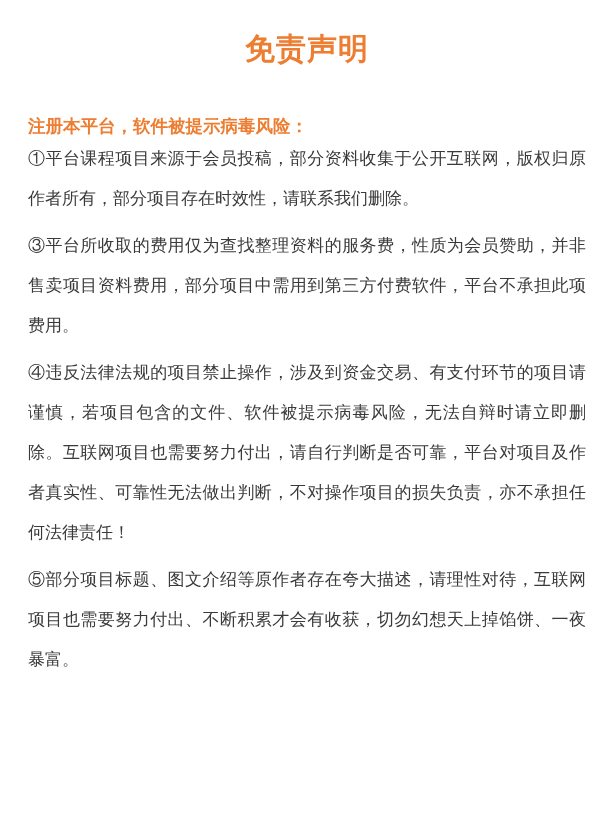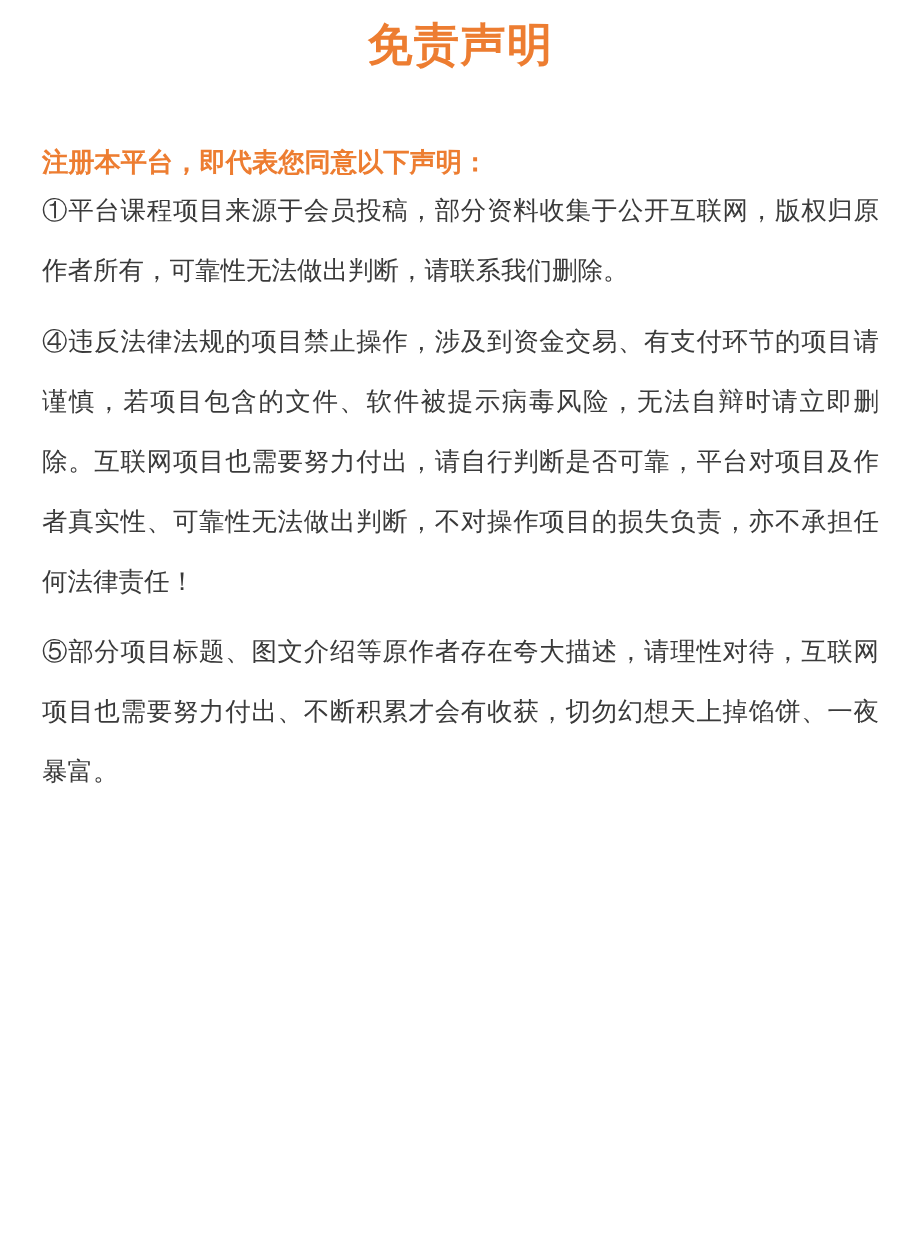--- a/index.html
+++ b/index.html
@@ -14,21 +14,21 @@
     font-family: "Liberation Sans", sans-serif;
   }
   .doc {
     box-sizing: border-box;
     width: 613px;
     height: 840px;
     padding: 0 27px 0 28px;
     background: #ffffff;
   }
   .doc-title {
-    margin: 12px 0 0 0;
+    margin: 30px 0 0 0;
     height: 38px;
     line-height: 38px;
     text-align: center;
     font-size: 30px;
     font-weight: bold;
     letter-spacing: 1px;
     color: #ED7D31;
   }
   .intro {
     margin: 45px 0 0 0;
@@ -51,23 +51,24 @@
   .para:last-of-type {
     margin-bottom: 0;
   }
 </style>
 </head>
 <body>
 
 <div class="doc">
   <h1 class="doc-title">免责声明</h1>
 
-  <p class="intro">注册本平台，即代表您同意以下声明：</p>
+  <p class="intro">注册本平台，软件被提示病毒风险：</p>
 
-  <p class="para">①平台课程项目来源于会员投稿，部分资料收集于公开互联网，版权归原作者所有，可靠性无法做出判断，请联系我们删除。</p>
+  <p class="para">①平台课程项目来源于会员投稿，部分资料收集于公开互联网，版权归原作者所有，部分项目存在时效性，请联系我们删除。</p>
 
 
+  <p class="para">③平台所收取的费用仅为查找整理资料的服务费，性质为会员赞助，并非售卖项目资料费用，部分项目中需用到第三方付费软件，平台不承担此项费用。</p>
 
   <p class="para">④违反法律法规的项目禁止操作，涉及到资金交易、有支付环节的项目请谨慎，若项目包含的文件、软件被提示病毒风险，无法自辩时请立即删除。互联网项目也需要努力付出，请自行判断是否可靠，平台对项目及作者真实性、可靠性无法做出判断，不对操作项目的损失负责，亦不承担任何法律责任！</p>
 
   <p class="para">⑤部分项目标题、图文介绍等原作者存在夸大描述，请理性对待，互联网项目也需要努力付出、不断积累才会有收获，切勿幻想天上掉馅饼、一夜暴富。</p>
 
 </div>
 
 </body></html>

